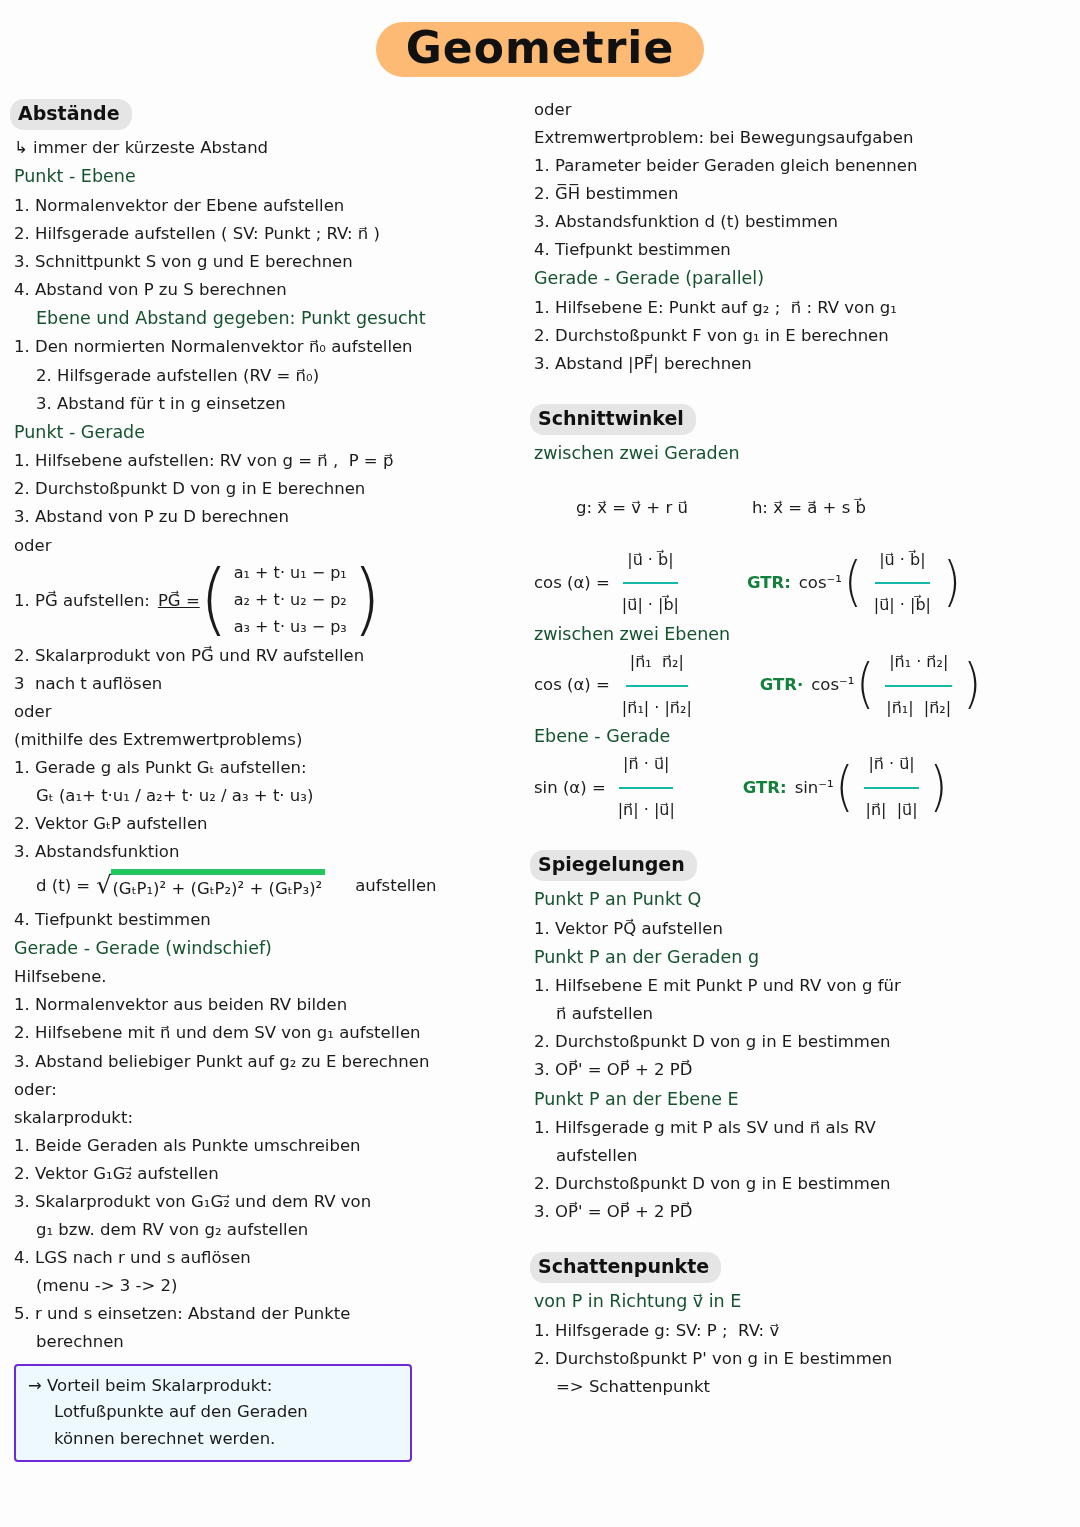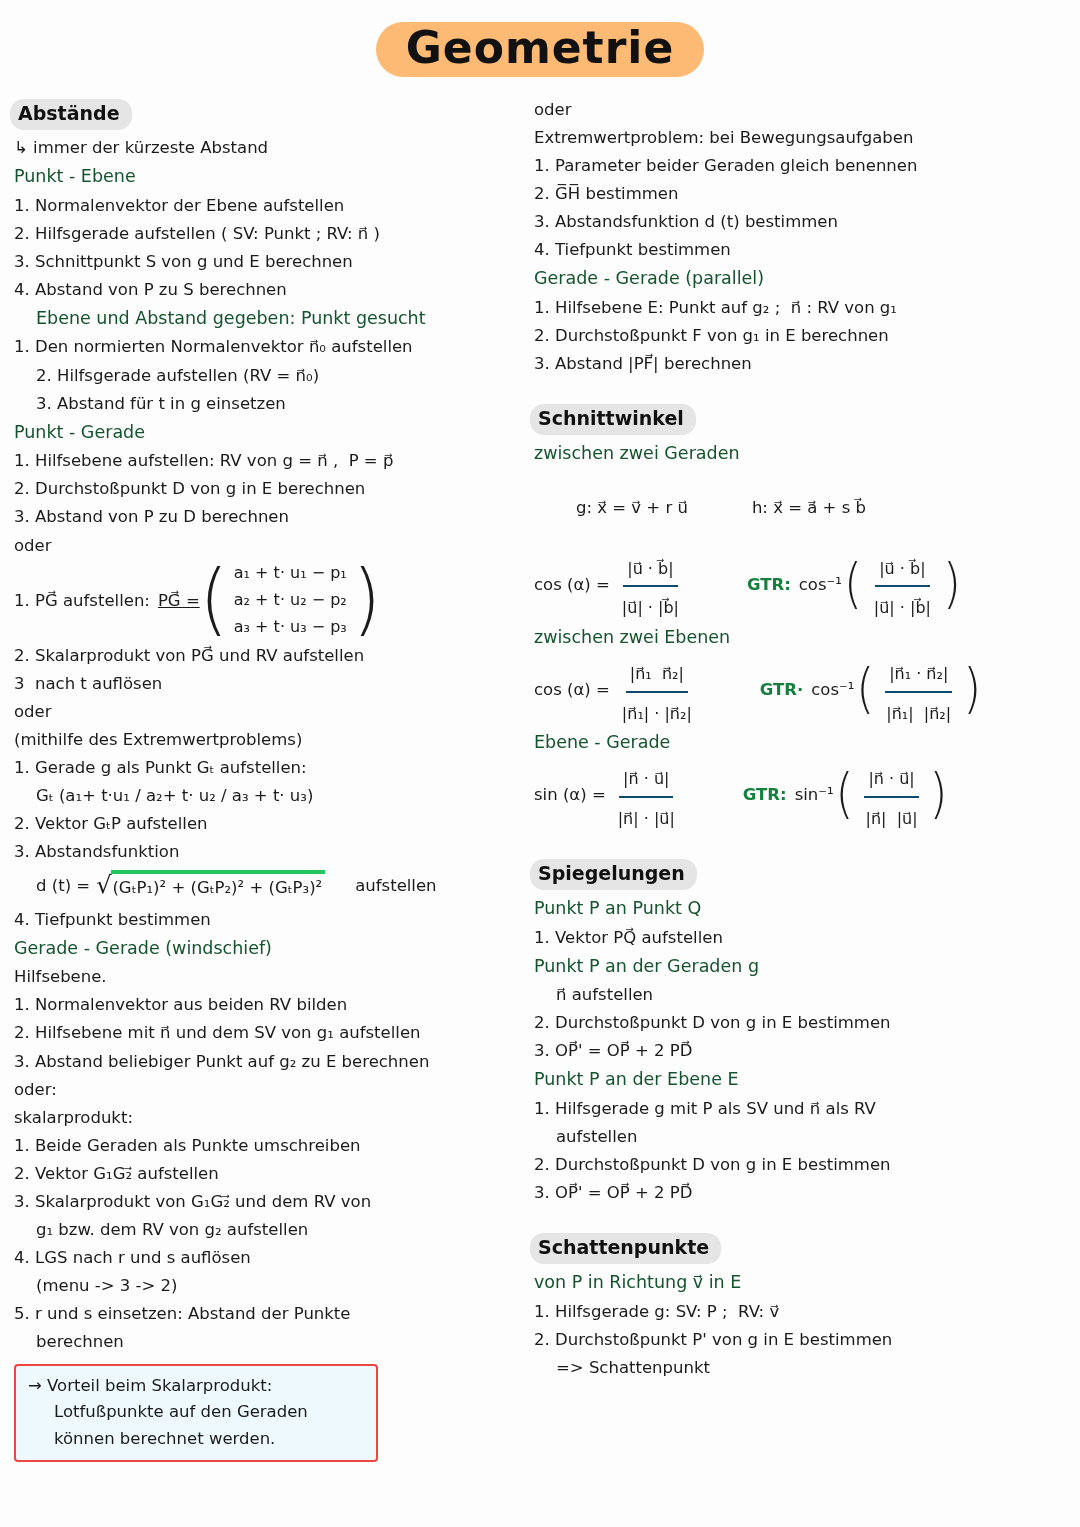--- a/index.html
+++ b/index.html
@@ -22,33 +22,33 @@
     display:inline-block;background:#e5e5e5;border-radius:14px;
     padding:0 12px 2px 8px;font-weight:bold;font-size:19px;color:#111;
     margin:2px 0 2px -4px;
   }
   .mt{margin-top:26px;}
   .cyan{color:#14532d;font-size:17.5px;font-weight:500;}
   .indent{padding-left:22px;}
   .red{color:#15803d;font-weight:bold;}
   .formula{display:flex;align-items:center;flex-wrap:nowrap;}
   .frac{display:inline-flex;flex-direction:column;align-items:center;margin:0 8px;font-size:16px;}
-  .frac .num{border-bottom:2px solid #0c4a6e;padding:0 4px 4px 4px;margin-top:9px;}
+  .frac .num{border-bottom:2px solid #14b8a6;padding:0 4px 10px 4px;}
   .frac .den{padding:9px 4px 0 4px;}
   .paren{font-size:46px;font-weight:200;line-height:0.9;transform:scaleY(1.15);color:#1b1b1b;}
   .bigparen{font-size:72px;font-weight:200;line-height:0.8;transform:scaleY(1.1);color:#1b1b1b;}
   .mat-col{display:inline-flex;flex-direction:column;align-items:flex-start;gap:3px;padding:0 6px;font-size:16px;}
   .gtr-gap{margin-left:56px;}
   .fn{margin:0 2px 0 8px;}
   .sqrt{font-size:24px;margin-left:6px;}
-  .radicand{border-top:4px solid #22c55e;padding:1px 3px 0 1px;}
+  .radicand{border-top:6px solid #22c55e;padding:1px 3px 0 1px;}
   .tail{margin-left:30px;}
   .box{
-    border:2px solid #ef4444;background:#eef9fd;border-radius:4px;
-    padding:6px 12px 8px 12px;width:364px;margin-top:10px;box-sizing:border-box;
+    border:2px solid #6d28d9;background:#eef9fd;border-radius:4px;
+    padding:6px 12px 8px 12px;width:398px;margin-top:10px;box-sizing:border-box;
   }
   .box .line{margin:1px 0;}
   .boxind{padding-left:26px;}
   .sp{margin-left:8px;text-decoration:underline;}
   .gap8{margin-left:64px;}
 </style>
 </head>
 <body>
 
 <div class="page">
@@ -203,20 +203,21 @@
         </span>
         <span class="paren">)</span>
       </div>
 
       <div class="line mt"><span class="pill">Spiegelungen</span></div>
 
       <div class="line cyan">Punkt P an Punkt Q</div>
       <div class="line">1. Vektor PQ⃗ aufstellen</div>
 
       <div class="line cyan">Punkt P an der Geraden g</div>
+      <div class="line">1. Hilfsebene E mit Punkt P und RV von g für</div>
       <div class="line indent">n⃗ aufstellen</div>
       <div class="line">2. Durchstoßpunkt D von g in E bestimmen</div>
       <div class="line">3. OP⃗' = OP⃗ + 2 PD⃗</div>
 
       <div class="line cyan">Punkt P an der Ebene E</div>
       <div class="line">1. Hilfsgerade g mit P als SV und n⃗ als RV</div>
       <div class="line indent">aufstellen</div>
       <div class="line">2. Durchstoßpunkt D von g in E bestimmen</div>
       <div class="line">3. OP⃗' = OP⃗ + 2 PD⃗</div>
 

